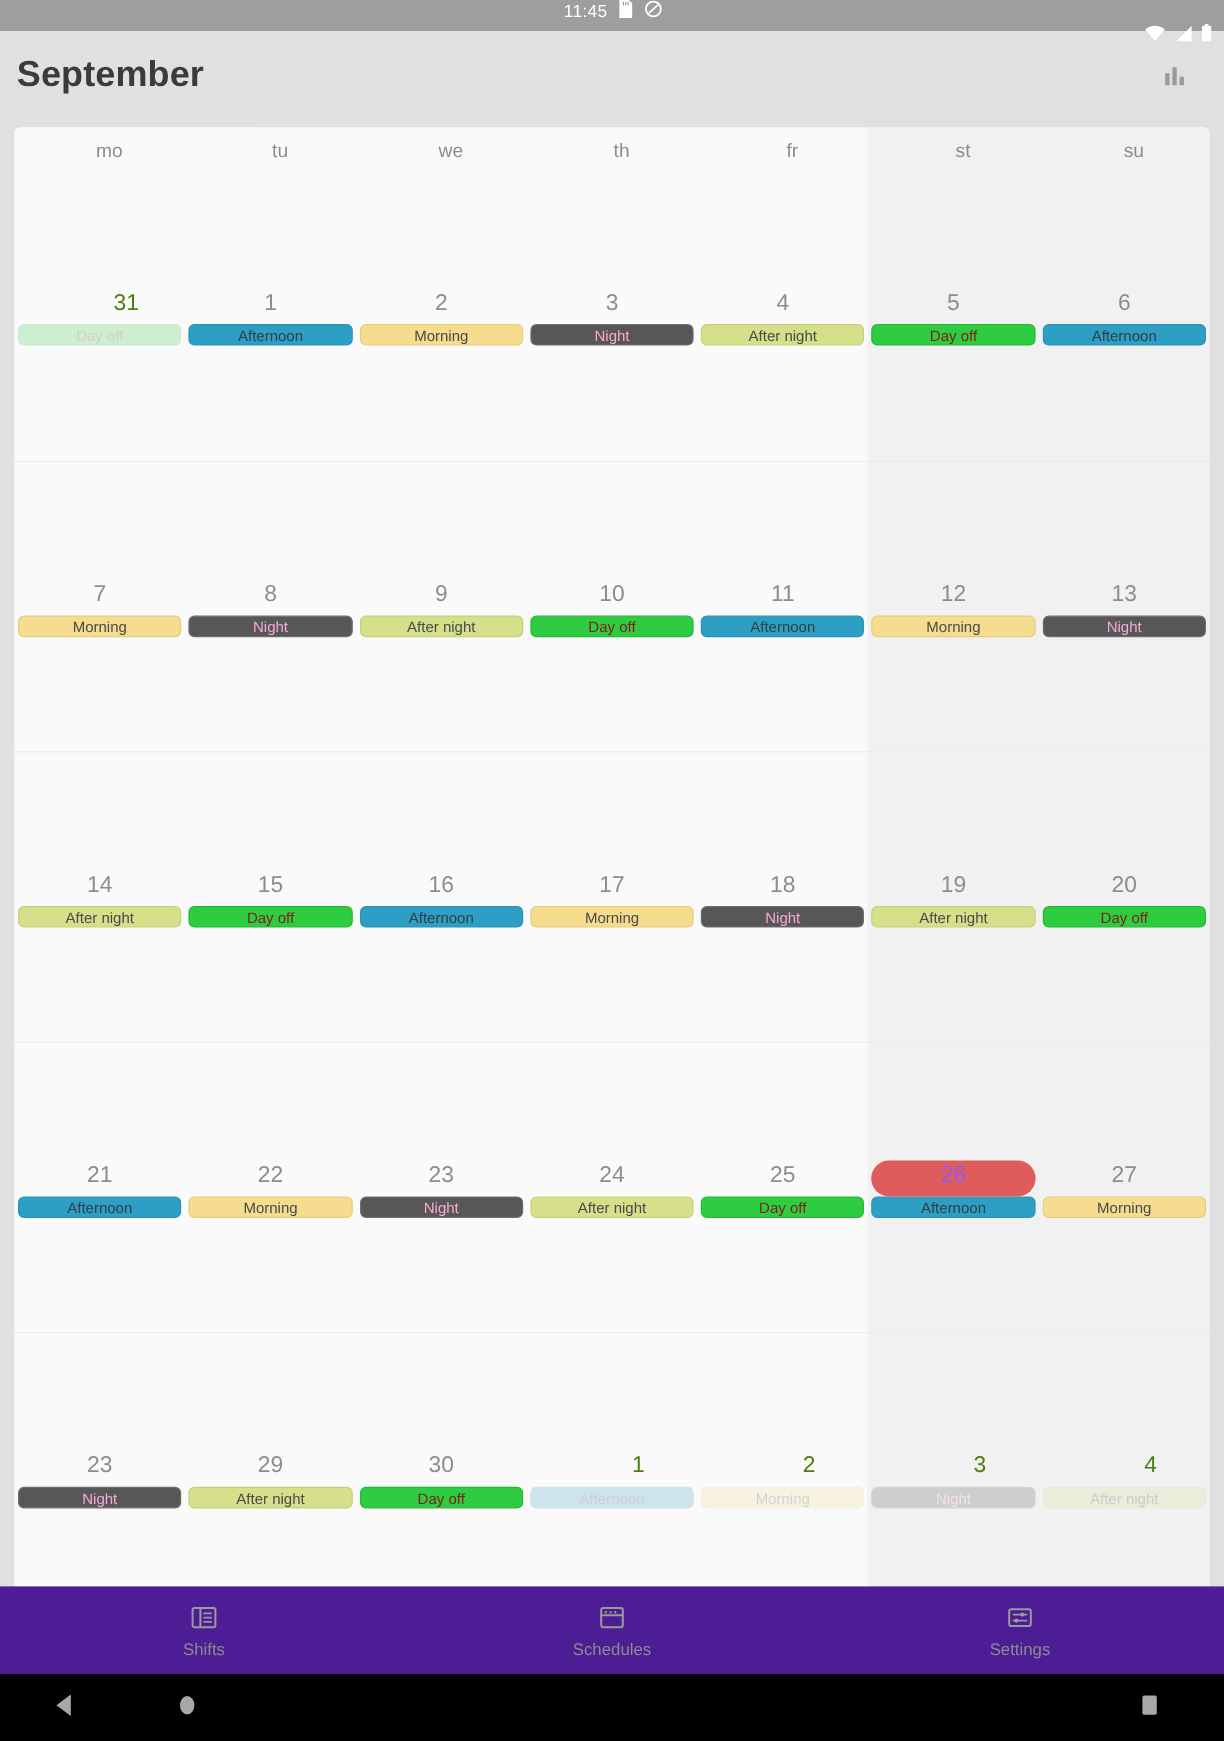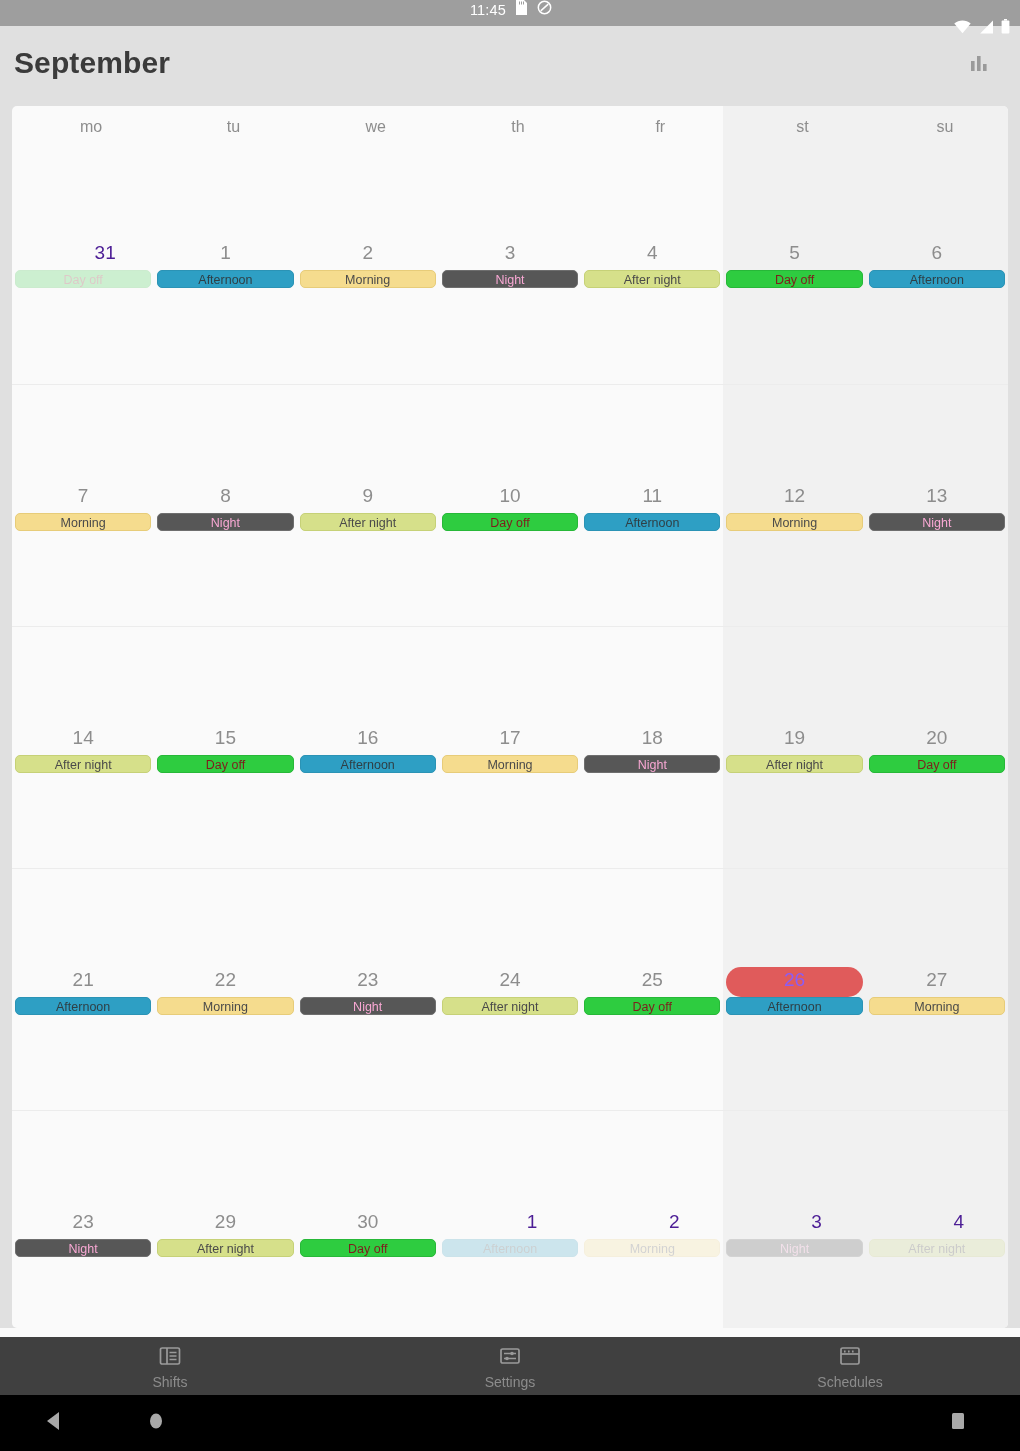--- a/index.html
+++ b/index.html
@@ -64,21 +64,21 @@
     border-top: 1px solid #ececec;
   }
   .week:first-of-type { border-top: none; }
 
   .cell { position: relative; padding-top: 98px; }
   .daynum {
     text-align: center; font-size: 19px; color: #8d8d8d;
     height: 26px; line-height: 26px;
     position: relative; z-index: 2;
   }
-  .cell.other .daynum { color: #4c1d95; padding-left: 44px; }
+  .cell.other .daynum { color: #4d7c0f; padding-left: 44px; }
   .cell.today .daynum { color: #8b5cf6; font-weight: normal; }
   .today-pill {
     position: absolute; left: 3px; right: 3px;
     top: 98px; height: 30px;
     background: #e05b5b; border-radius: 16px;
     z-index: 1;
   }
 
   .badge {
     margin: 4px 3px 0 3px;
@@ -93,21 +93,21 @@
   .badge.afternoon   { background: #2e9fc4; border-color: #2b93b5; color: #2f3f45; }
   .badge.night       { background: #575757; border-color: #6e6e6e; color: #f9a8d4; }
   .badge.afternight  { background: #d6e08a; border-color: #c6d177; }
   .badge.dayoff      { background: #2ecc40; border-color: #27b838; color: #7f1d1d; }
 
   .cell.other .badge { opacity: .22; }
 
   
   .bottomnav {
     position: absolute; left: 0; right: 0; bottom: 56px;
-    height: 58px; background: #404040;
+    height: 73px; background: #4c1d95;
     display: grid; grid-template-columns: repeat(3, 1fr);
     align-items: center;
   }
   .navitem {
     display: flex; flex-direction: column;
     align-items: center; justify-content: center; gap: 5px;
     cursor: pointer; height: 100%;
   }
   .navlabel { font-size: 14px; color: #8c8c8c; }
 
@@ -353,37 +353,37 @@
             <rect x="3.5" y="5" width="19" height="16" rx="1.6" fill="none" stroke="#9a9a9a" stroke-width="1.7"></rect>
             <line x1="10" y1="5" x2="10" y2="21" stroke="#9a9a9a" stroke-width="1.7"></line>
             <line x1="12.5" y1="9.5" x2="19.5" y2="9.5" stroke="#9a9a9a" stroke-width="1.5"></line>
             <line x1="12.5" y1="13" x2="19.5" y2="13" stroke="#9a9a9a" stroke-width="1.5"></line>
             <line x1="12.5" y1="16.5" x2="19.5" y2="16.5" stroke="#9a9a9a" stroke-width="1.5"></line>
           </svg></span>
         <span class="navlabel">Shifts</span>
       </div>
       <div class="navitem">
         <span style="line-height: 0;"><svg width="26" height="26" viewBox="0 0 26 26">
+            <rect x="4" y="5" width="18" height="16" rx="1.6" fill="none" stroke="#9a9a9a" stroke-width="1.7"></rect>
+            <line x1="4" y1="11" x2="22" y2="11" stroke="#9a9a9a" stroke-width="1.7"></line>
+            <rect x="7" y="7.5" width="1.6" height="2" fill="#9a9a9a"></rect>
+            <rect x="11" y="7.5" width="1.6" height="2" fill="#9a9a9a"></rect>
+            <rect x="15" y="7.5" width="1.6" height="2" fill="#9a9a9a"></rect>
+          </svg></span>
+        <span class="navlabel">Schedules</span>
+      </div>
+      <div class="navitem">
+        <span style="line-height: 0;"><svg width="26" height="26" viewBox="0 0 26 26">
             <rect x="4" y="6" width="18" height="14" rx="1.6" fill="none" stroke="#9a9a9a" stroke-width="1.7"></rect>
             <line x1="7" y1="10.5" x2="19" y2="10.5" stroke="#9a9a9a" stroke-width="1.5"></line>
             <circle cx="15" cy="10.5" r="1.8" fill="#9a9a9a"></circle>
             <line x1="7" y1="15.5" x2="19" y2="15.5" stroke="#9a9a9a" stroke-width="1.5"></line>
             <circle cx="10" cy="15.5" r="1.8" fill="#9a9a9a"></circle>
           </svg></span>
         <span class="navlabel">Settings</span>
-      </div>
-      <div class="navitem">
-        <span style="line-height: 0;"><svg width="26" height="26" viewBox="0 0 26 26">
-            <rect x="4" y="5" width="18" height="16" rx="1.6" fill="none" stroke="#9a9a9a" stroke-width="1.7"></rect>
-            <line x1="4" y1="11" x2="22" y2="11" stroke="#9a9a9a" stroke-width="1.7"></line>
-            <rect x="7" y="7.5" width="1.6" height="2" fill="#9a9a9a"></rect>
-            <rect x="11" y="7.5" width="1.6" height="2" fill="#9a9a9a"></rect>
-            <rect x="15" y="7.5" width="1.6" height="2" fill="#9a9a9a"></rect>
-          </svg></span>
-        <span class="navlabel">Schedules</span>
       </div>
     </div>
 
   <div class="androidnav">
     <span class="an-back">
       <svg width="18" height="20" viewBox="0 0 18 20">
           <path d="M14 1L2 10l12 9z" fill="#a8a8a8"></path>
         </svg>
     </span>
     <span class="an-home">

